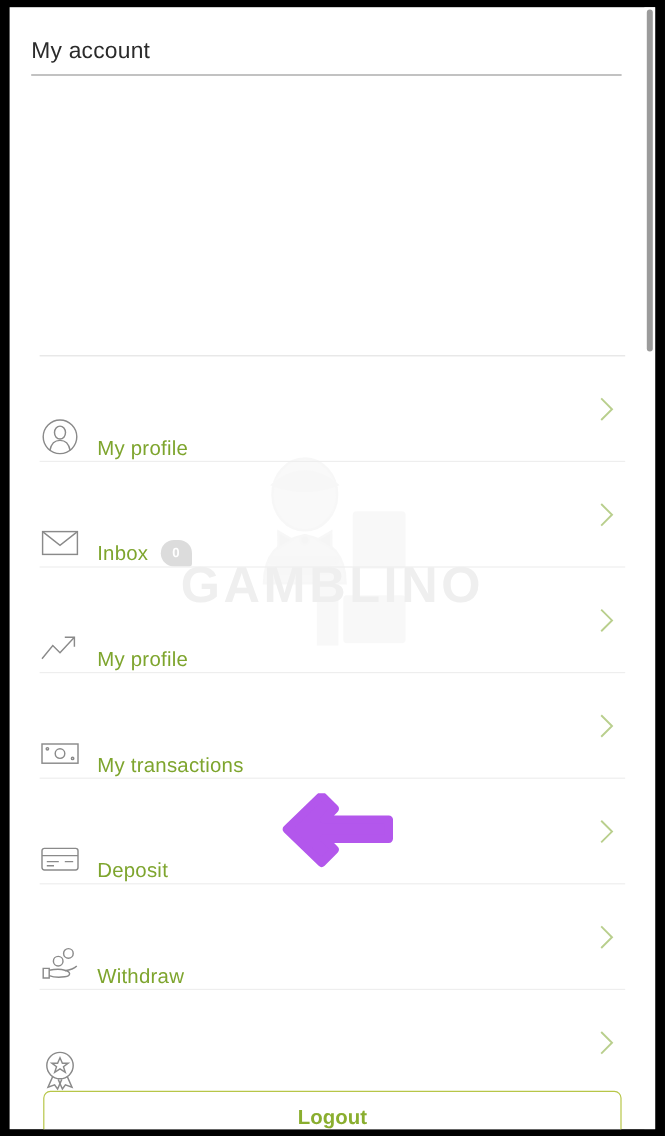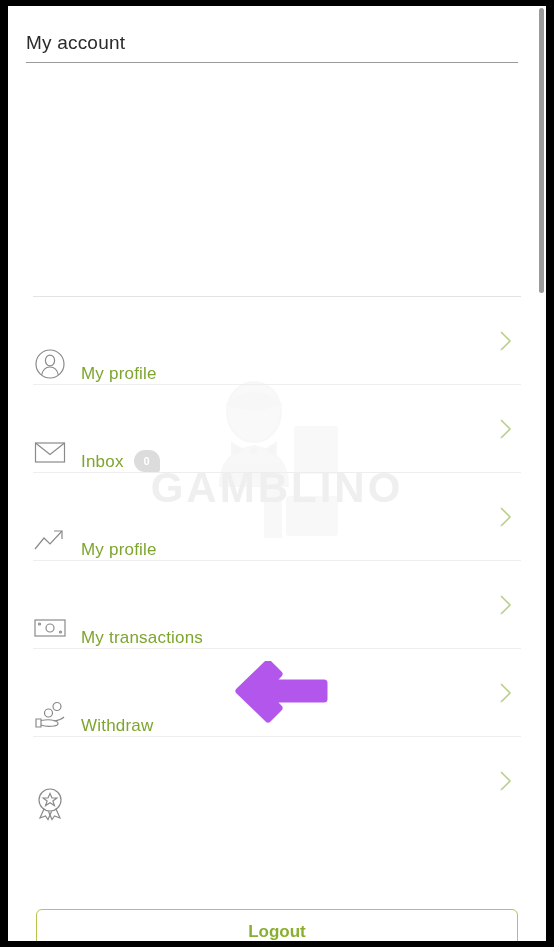--- a/index.html
+++ b/index.html
@@ -337,20 +337,37 @@
           </svg>
         </span>
         <span class="row-label">My transactions</span>
         <span class="row-chevron">
           <svg width="22" height="30" viewBox="0 0 22 30" fill="none" stroke="#b9cf8d" stroke-width="1.6">
             <polyline points="6,6 15,15 6,24"></polyline>
           </svg>
         </span>
       </div>
 
+      <div class="menu-row">
+        <span class="row-icon">
+          <svg width="34" height="24" viewBox="0 0 34 24" fill="none" stroke="#8a8a8a" stroke-width="1.2">
+            <rect x="2" y="3" width="30" height="18" rx="2"></rect>
+            <line x1="2" y1="9" x2="32" y2="9"></line>
+            <line x1="6" y1="14" x2="16" y2="14"></line>
+            <line x1="6" y1="17.5" x2="12" y2="17.5"></line>
+            <line x1="21" y1="14" x2="28" y2="14"></line>
+          </svg>
+        </span>
+        <span class="row-label">Deposit</span>
+        <span class="row-chevron">
+          <svg width="22" height="30" viewBox="0 0 22 30" fill="none" stroke="#b9cf8d" stroke-width="1.6">
+            <polyline points="6,6 15,15 6,24"></polyline>
+          </svg>
+        </span>
+      </div>
 
       <div class="menu-row">
         <span class="row-icon">
           <svg width="34" height="32" viewBox="0 0 34 32" fill="none" stroke="#8a8a8a" stroke-width="1.2">
             <circle cx="24" cy="6.5" r="4"></circle>
             <circle cx="15.5" cy="13" r="4"></circle>
             <path d="M3 19 h5 v8 h-5 z"></path>
             <path d="M8 20.5 q8 -1.5 13 0 q4 1 4 3 q0 2 -4 2.5 q-8 1 -13 -1"></path>
             <path d="M21 21 q7 -1 10 -4"></path>
           </svg>

